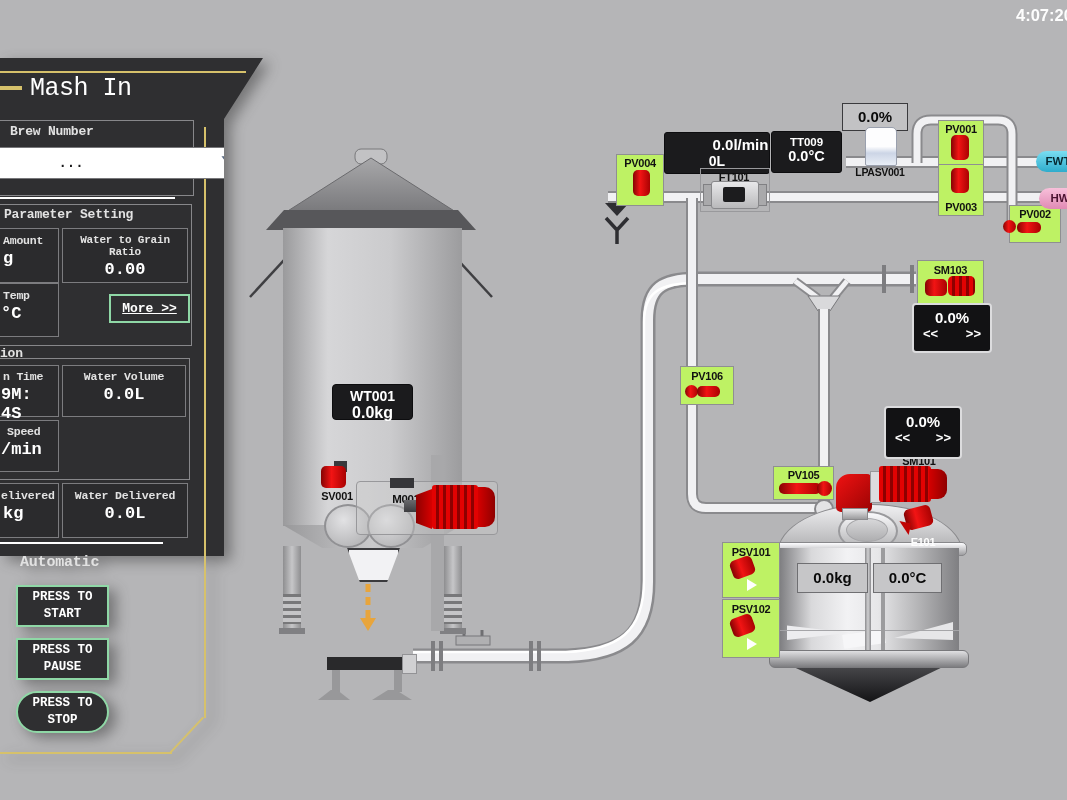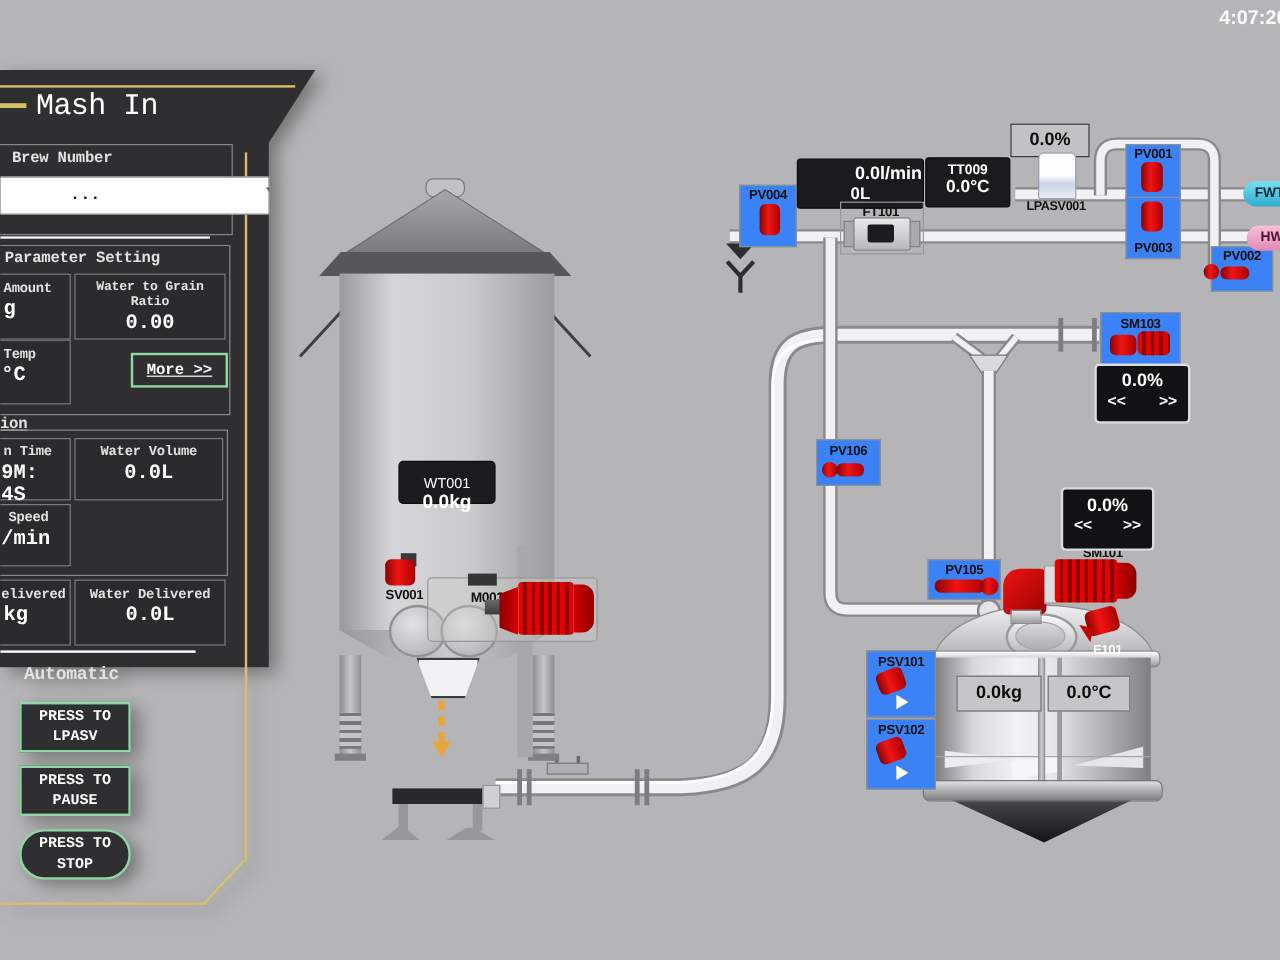--- a/index.html
+++ b/index.html
@@ -1,20 +1,20 @@
 <!DOCTYPE html>
 <html><head>
 <meta charset="utf-8">
 <style>
   html,body{margin:0;padding:0;background:#b5b5b7;}
   #stage{position:relative;width:1067px;height:800px;overflow:hidden;background:#b5b5b7;
          font-family:"Liberation Sans",sans-serif;}
   .a{position:absolute;}
   .tag{font-weight:bold;font-size:11px;color:#111;text-align:center;letter-spacing:-0.3px;line-height:1.1;}
-  .tagbox{background:#3b82f6;border:1px solid #8f8f92;}
+  .tagbox{background:#bef264;border:1px solid #8f8f92;}
   .dark{background:#1b1b1d;color:#fff;text-align:center;border:1px solid #0d0d0f;border-radius:3px;}
   .pct{background:#121214;color:#fff;border:2px solid #dcdcde;border-radius:4px;text-align:center;}
   .lite{background:#c6c6c8;border:1px solid #6f6f72;color:#0a0a0a;font-weight:bold;text-align:center;}
   .rv{background:linear-gradient(90deg,#850303,#f21414 42%,#a90202);border-radius:5px;}
   .grp{border:1px solid #87878a;}
   .fld{border:1px solid #7c7c7f;background:#2b2b2d;}
   .flab{font-size:11.5px;color:#e2e2e2;font-weight:bold;letter-spacing:-0.2px;}
   .fval{font-size:17px;color:#fff;font-weight:bold;}
   .ctr{text-align:center;}
   .btn{background:#2f2f31;border:2px solid #8fd8a6;color:#fff;font-weight:bold;font-size:12.5px;
@@ -141,21 +141,21 @@
 
   <div class="a" style="left:356px;top:481px;width:140px;height:52px;border:1px solid #98989b;border-radius:4px;background:rgba(205,205,207,0.35);"></div>
   <div class="a" style="left:390px;top:478px;width:24px;height:10px;background:#353538;"></div>
   <div class="a tag" style="left:384px;top:493px;width:44px;font-size:11.5px;">M003</div>
   <div class="a" style="left:404px;top:500px;width:14px;height:12px;background:linear-gradient(180deg,#6a6a6d,#3c3c3f);"></div>
   <div class="a" style="left:416px;top:489px;width:16px;height:40px;background:linear-gradient(90deg,#8d0000,#d70000);clip-path:polygon(0 15%,100% 0,100% 100%,0 85%);"></div>
   <div class="a motor" style="left:432px;top:485px;width:46px;height:44px;"></div>
   <div class="a" style="left:478px;top:487px;width:17px;height:40px;background:linear-gradient(90deg,#d40000,#8f0000);border-radius:0 10px 10px 0;"></div>
 
   <div class="a dark" style="left:332px;top:384px;width:79px;height:34px;border-radius:4px;">
-    <div style="font-size:12px;font-weight:normal;margin-top:11px;">WT001</div>
+    <div style="font-size:14px;font-weight:bold;margin-top:3px;">WT001</div>
     <div style="font-size:16px;font-weight:bold;">0.0kg</div>
   </div>
 
   <div class="a" style="left:327px;top:657px;width:78px;height:13px;background:#29292b;"></div>
   <div class="a" style="left:402px;top:654px;width:13px;height:18px;background:#d0d0d2;border:1px solid #929295;"></div>
   <div class="a" style="left:332px;top:670px;width:8px;height:22px;background:#98989a;"></div>
   <div class="a" style="left:394px;top:670px;width:8px;height:22px;background:#98989a;"></div>
   <div class="a" style="left:318px;top:690px;width:32px;height:10px;background:#98989a;clip-path:polygon(0 100%,40% 0,60% 0,100% 100%);"></div>
   <div class="a" style="left:372px;top:690px;width:40px;height:10px;background:#98989a;clip-path:polygon(0 100%,40% 0,60% 0,100% 100%);"></div>
 
@@ -330,21 +330,21 @@
         <div class="fval" style="margin:2px 0 0 64px;">kg</div>
       </div>
       <div class="a fld ctr" style="left:62px;top:425px;width:124px;height:53px;">
         <div class="flab" style="margin-top:5px;">Water Delivered</div>
         <div class="fval" style="margin-top:2px;">0.0L</div>
       </div>
 
       <div class="a" style="left:0;top:484px;width:163px;height:2px;background:#fff;"></div>
       <div class="a flab" style="left:20px;top:496px;font-size:15px;">Automatic</div>
 
-      <div class="a btn" style="left:16px;top:527px;width:89px;height:38px;display:flex;align-items:center;justify-content:center;">PRESS TO LPASV</div>
+      <div class="a btn" style="left:16px;top:527px;width:89px;height:38px;display:flex;align-items:center;justify-content:center;">PRESS TO START</div>
       <div class="a btn" style="left:16px;top:580px;width:89px;height:38px;display:flex;align-items:center;justify-content:center;">PRESS TO PAUSE</div>
       <div class="a btn" style="left:16px;top:633px;width:89px;height:38px;display:flex;align-items:center;justify-content:center;border-radius:21px;">PRESS TO STOP</div>
     </div>
   </div>
 
   <div class="a" style="left:1016px;top:6px;width:70px;font-size:16.5px;font-weight:bold;color:#fdfdfd;white-space:nowrap;">4:07:20</div>
 
 </div>
 
 </body></html>

